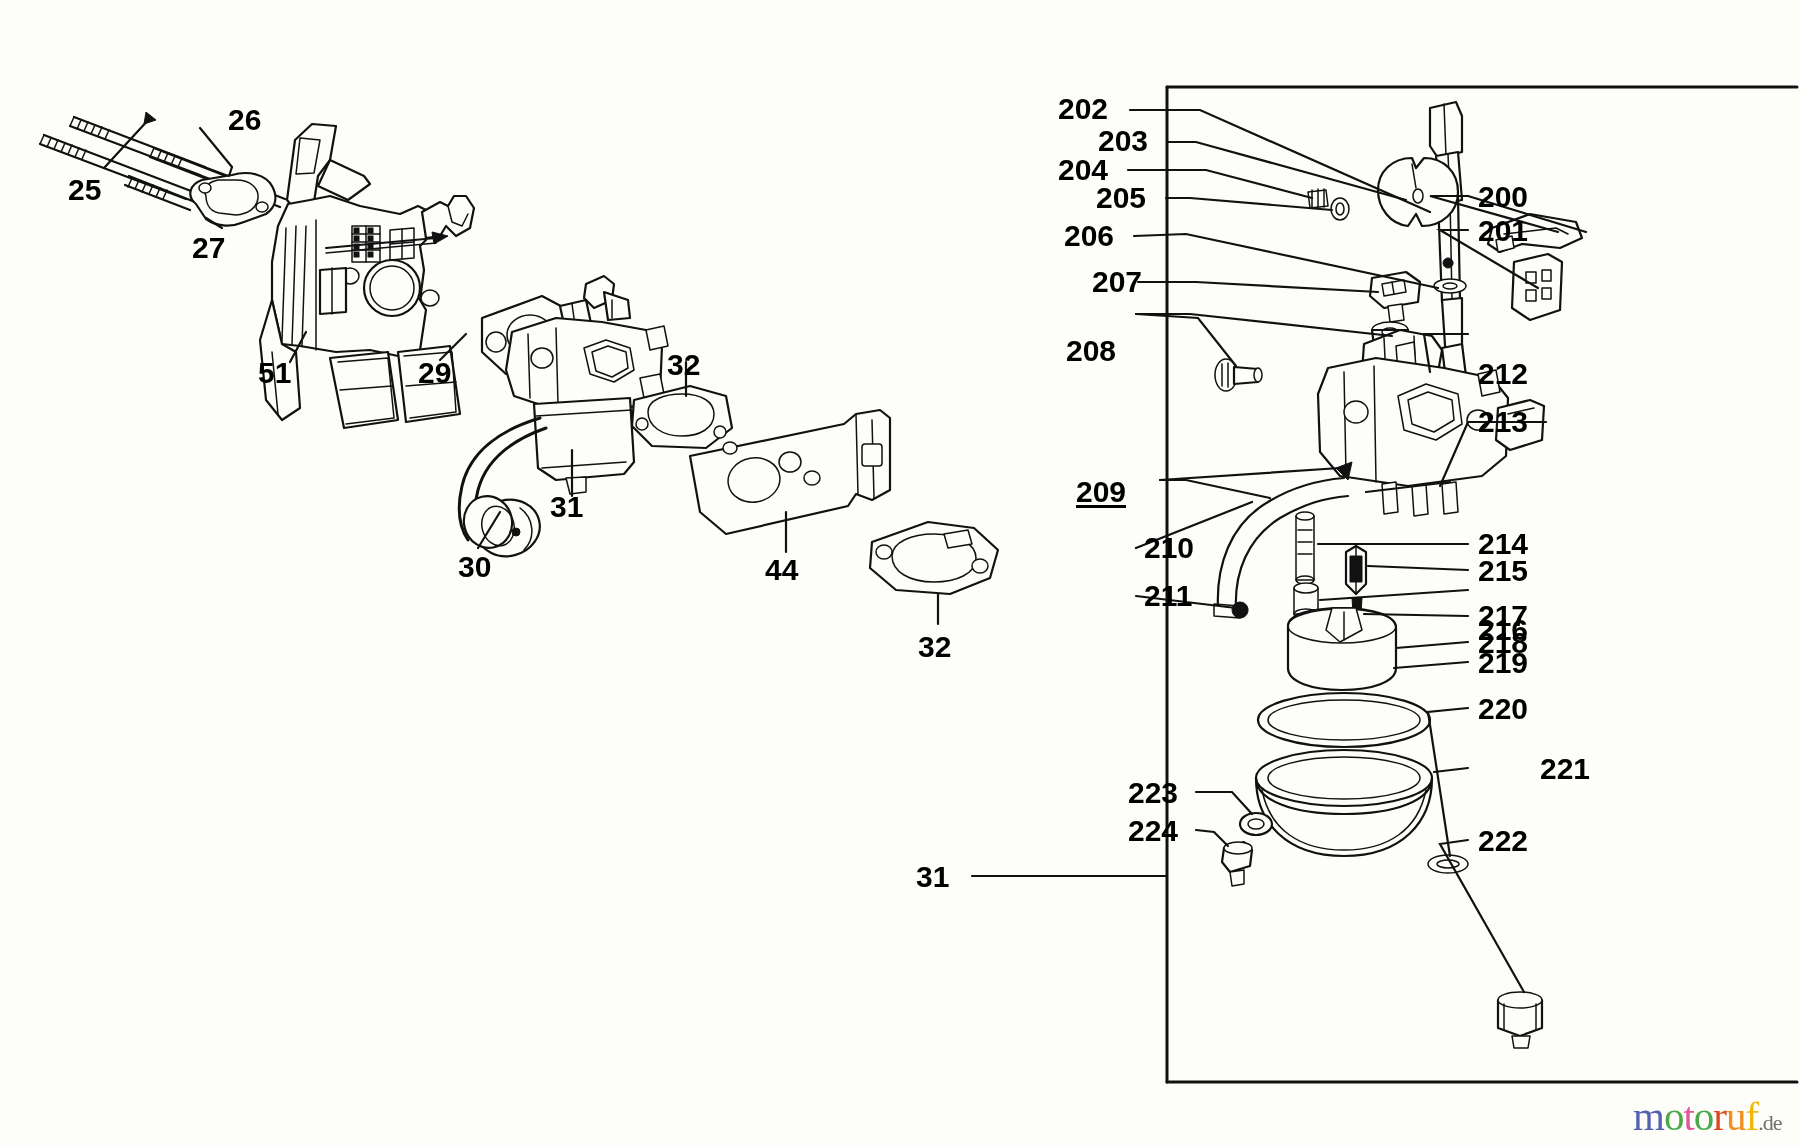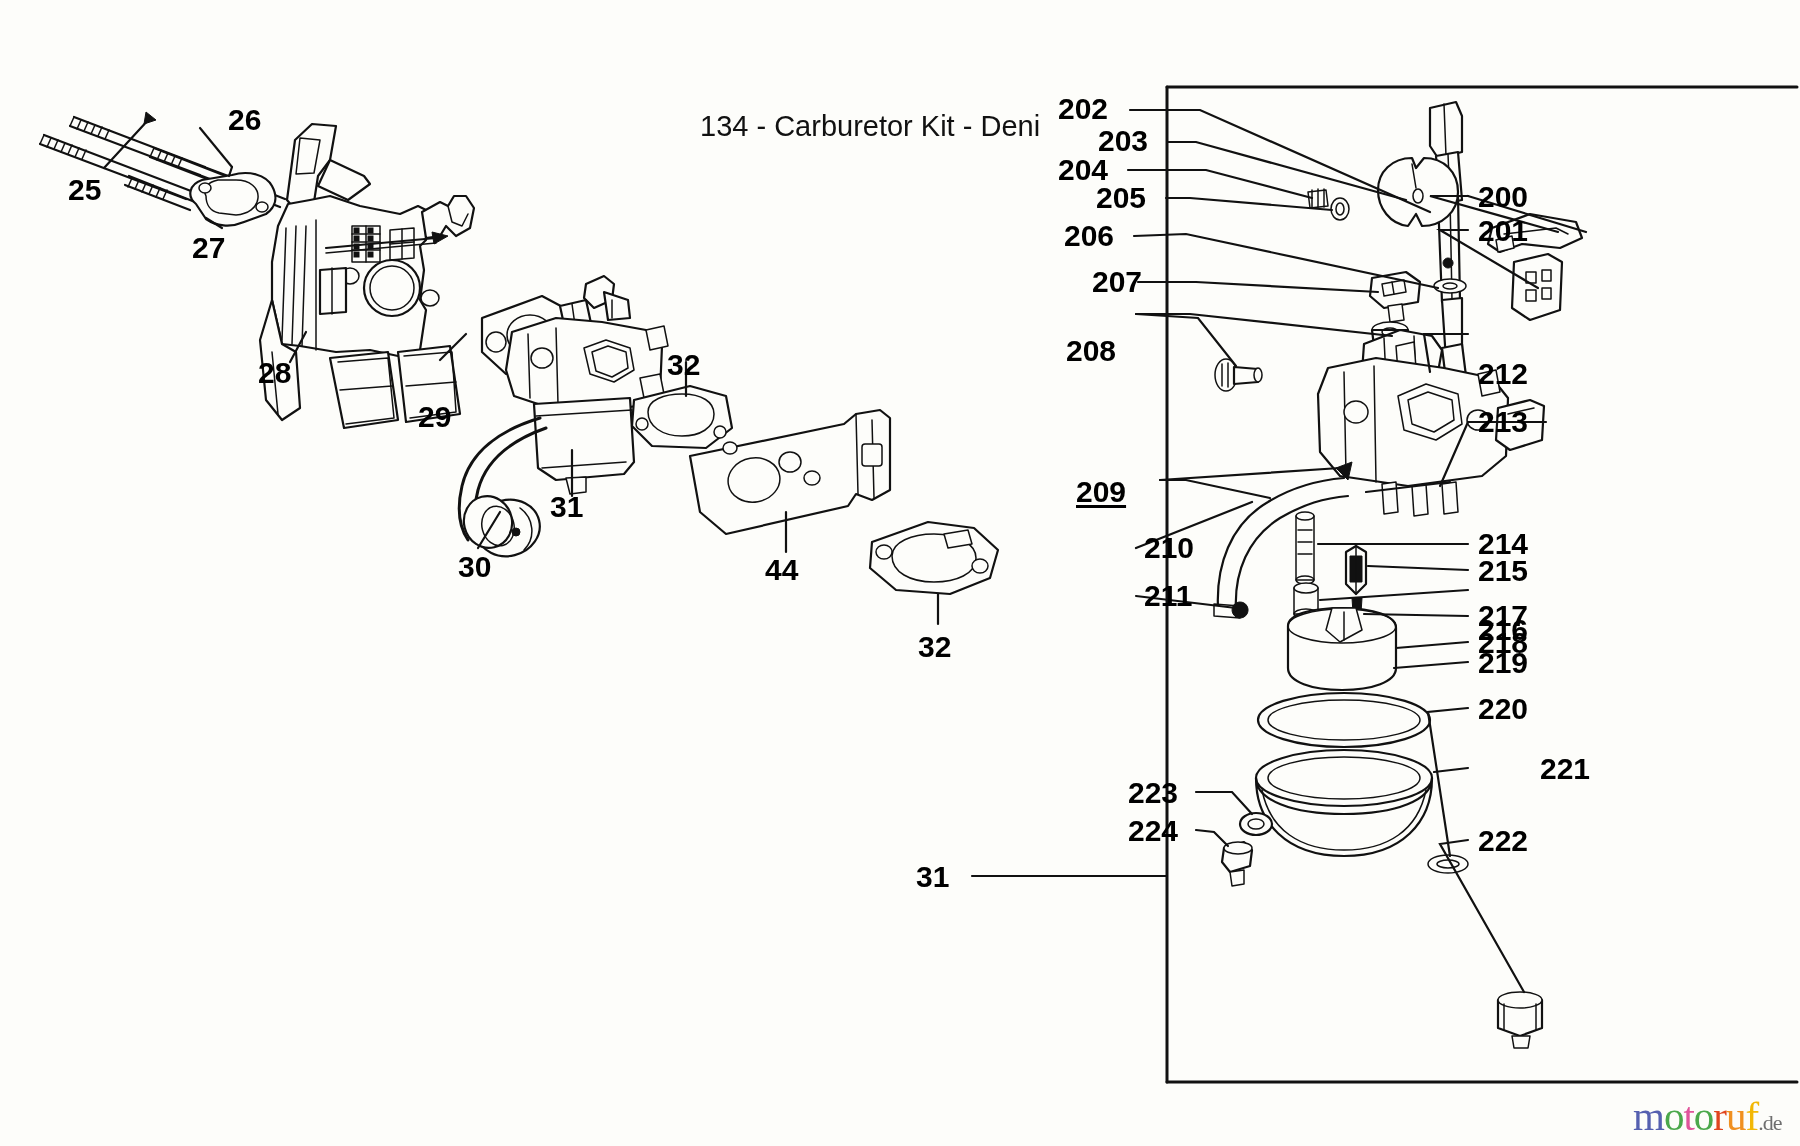--- a/index.html
+++ b/index.html
@@ -562,27 +562,26 @@
       <path d="M1160,480 L1340,468"></path>
 
       <path d="M1136,548 L1252,502"></path>
 
       <path d="M1136,596 L1236,608"></path>
 
       <path d="M972,876 L1167,876"></path>
     </g>
   </svg>
 
-  <div class="kit-title" style="left:700px; top:110px;">134 - Carburetor Kit - Deni</div>
 
   <div class="callout" style="left:68px; top:175px;">25</div>
   <div class="callout" style="left:180px; top:105px;margin-left:48px;">26</div>
   <div class="callout" style="left:192px; top:233px;">27</div>
-  <div class="callout" style="left:258px; top:358px;">28</div>
-  <div class="callout" style="left:418px; top:358px;margin-top:44px;">29</div>
+  <div class="callout" style="left:258px; top:358px;">51</div>
+  <div class="callout" style="left:418px; top:358px;">29</div>
   <div class="callout" style="left:458px; top:552px;">30</div>
   <div class="callout" style="left:550px; top:492px;">31</div>
   <div class="callout" style="left:667px; top:350px;">32</div>
   <div class="callout" style="left:765px; top:555px;">44</div>
   <div class="callout" style="left:918px; top:632px;">32</div>
 
   <div class="callout" style="left:1478px; top:182px;">200</div>
   <div class="callout" style="left:1478px; top:216px;">201</div>
   <div class="callout" style="left:1058px; top:94px;">202</div>
   <div class="callout" style="left:1098px; top:126px;">203</div>

